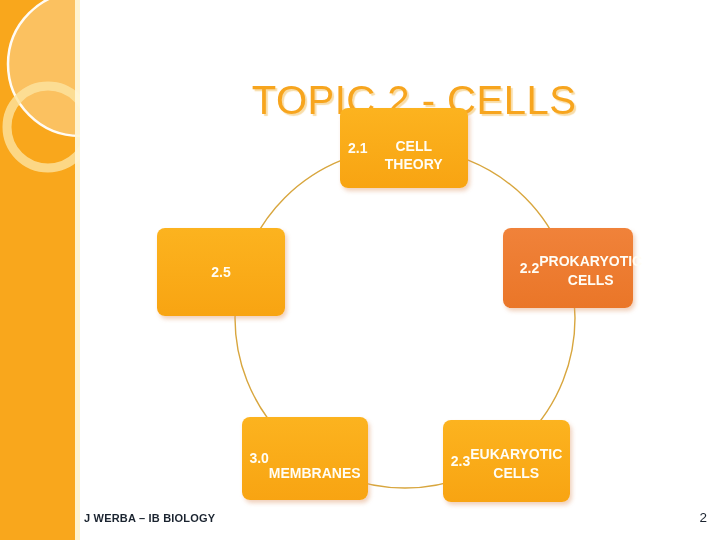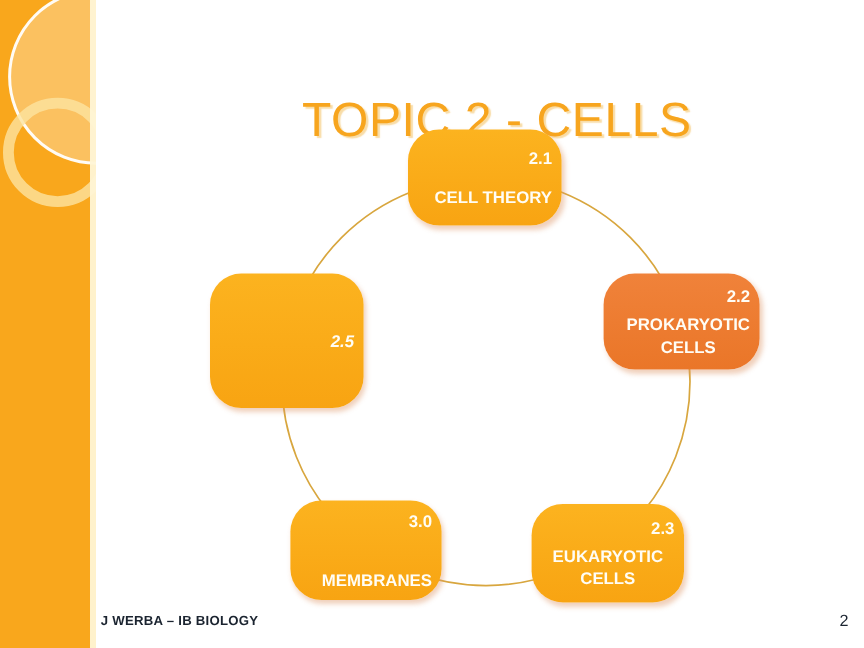--- a/index.html
+++ b/index.html
@@ -28,35 +28,35 @@
     text-shadow:2px 2px 1px rgba(247,214,150,0.85);
     white-space:nowrap;
     margin-top:36px;
   }
 
   
   .cycle-svg { position:absolute; left:0; top:0; width:720px; height:540px; }
 
   
   .node {
-    position:absolute; border-radius:26px;
-    display:flex; flex-direction:column; align-items:flex-end; justify-content:center;
+    position:absolute; border-radius:8px;
+    display:flex; flex-direction:row; align-items:center; justify-content:center;
     text-align:center; color:#FFFDF5; font-weight:bold; font-size:14px; line-height:1.3;
     padding:0 8px; box-sizing:border-box;
   }
   .node-gold   { background:linear-gradient(180deg,#FCB31F 0%,#F8A412 100%);
                  box-shadow:2px 3px 4px rgba(222,150,104,0.45); }
   .node-orange { background:linear-gradient(180deg,#F0823A 0%,#EA7628 100%);
                  box-shadow:2px 3px 4px rgba(222,150,104,0.45);padding-left:34px; }
 
   .n21 { left:340px; top:108px; width:128px; height:80px; }
   .n22 { left:503px; top:228px; width:130px; height:80px; }
   .n23 { left:443px; top:420px; width:127px; height:82px; }
   .n24 { left:242px; top:417px; width:126px; height:83px; }
-  .n25 { left:175px; top:228px; width:128px; height:112px;font-style:italic; }
+  .n25 { left:157px; top:228px; width:128px; height:88px; }
 
   .n21 .node-label { margin-top:14px; }
   .n22 .node-label { margin-top:5px; }
   .n23 .node-label { margin-top:5px; }
   .n24 .node-label { margin-top:30px; }
   .n25 .node-label { margin-top:2px; }
 
   
   .footer {
     position:absolute; left:84px; top:512px;

